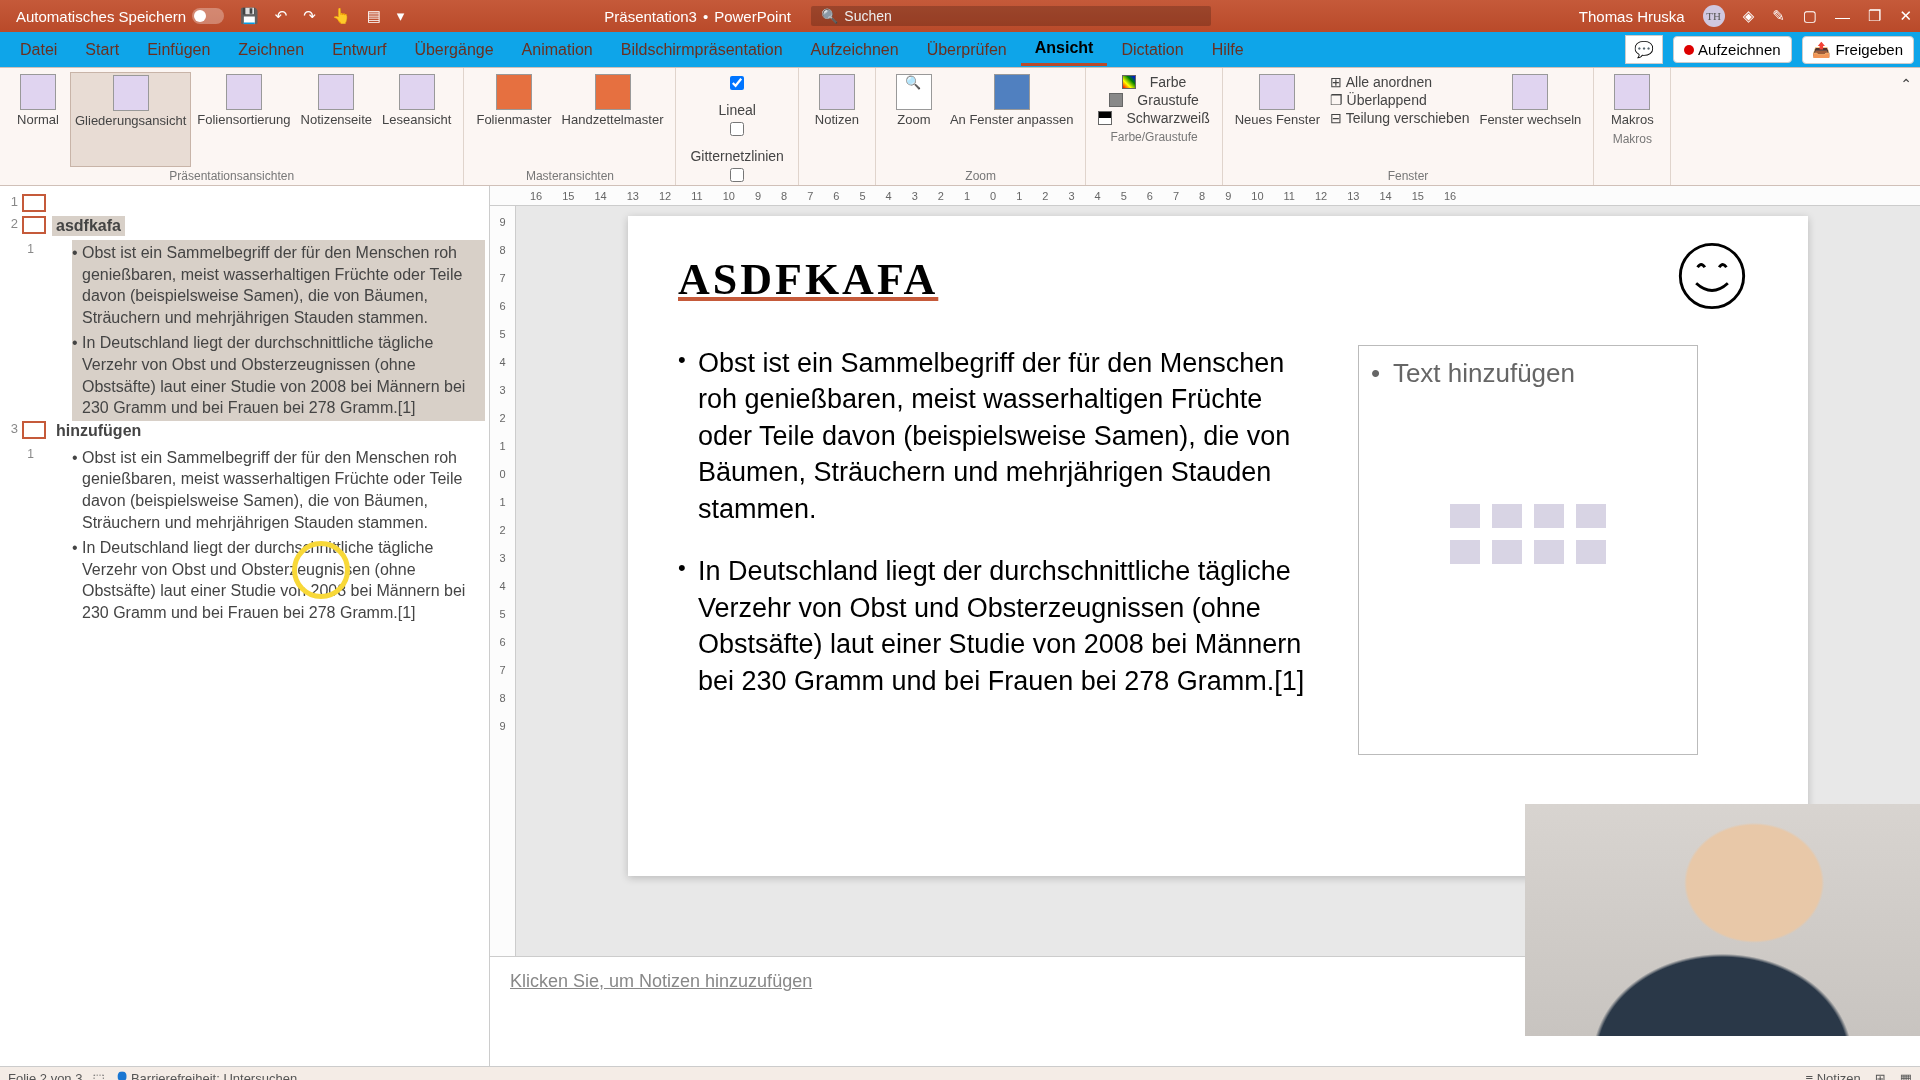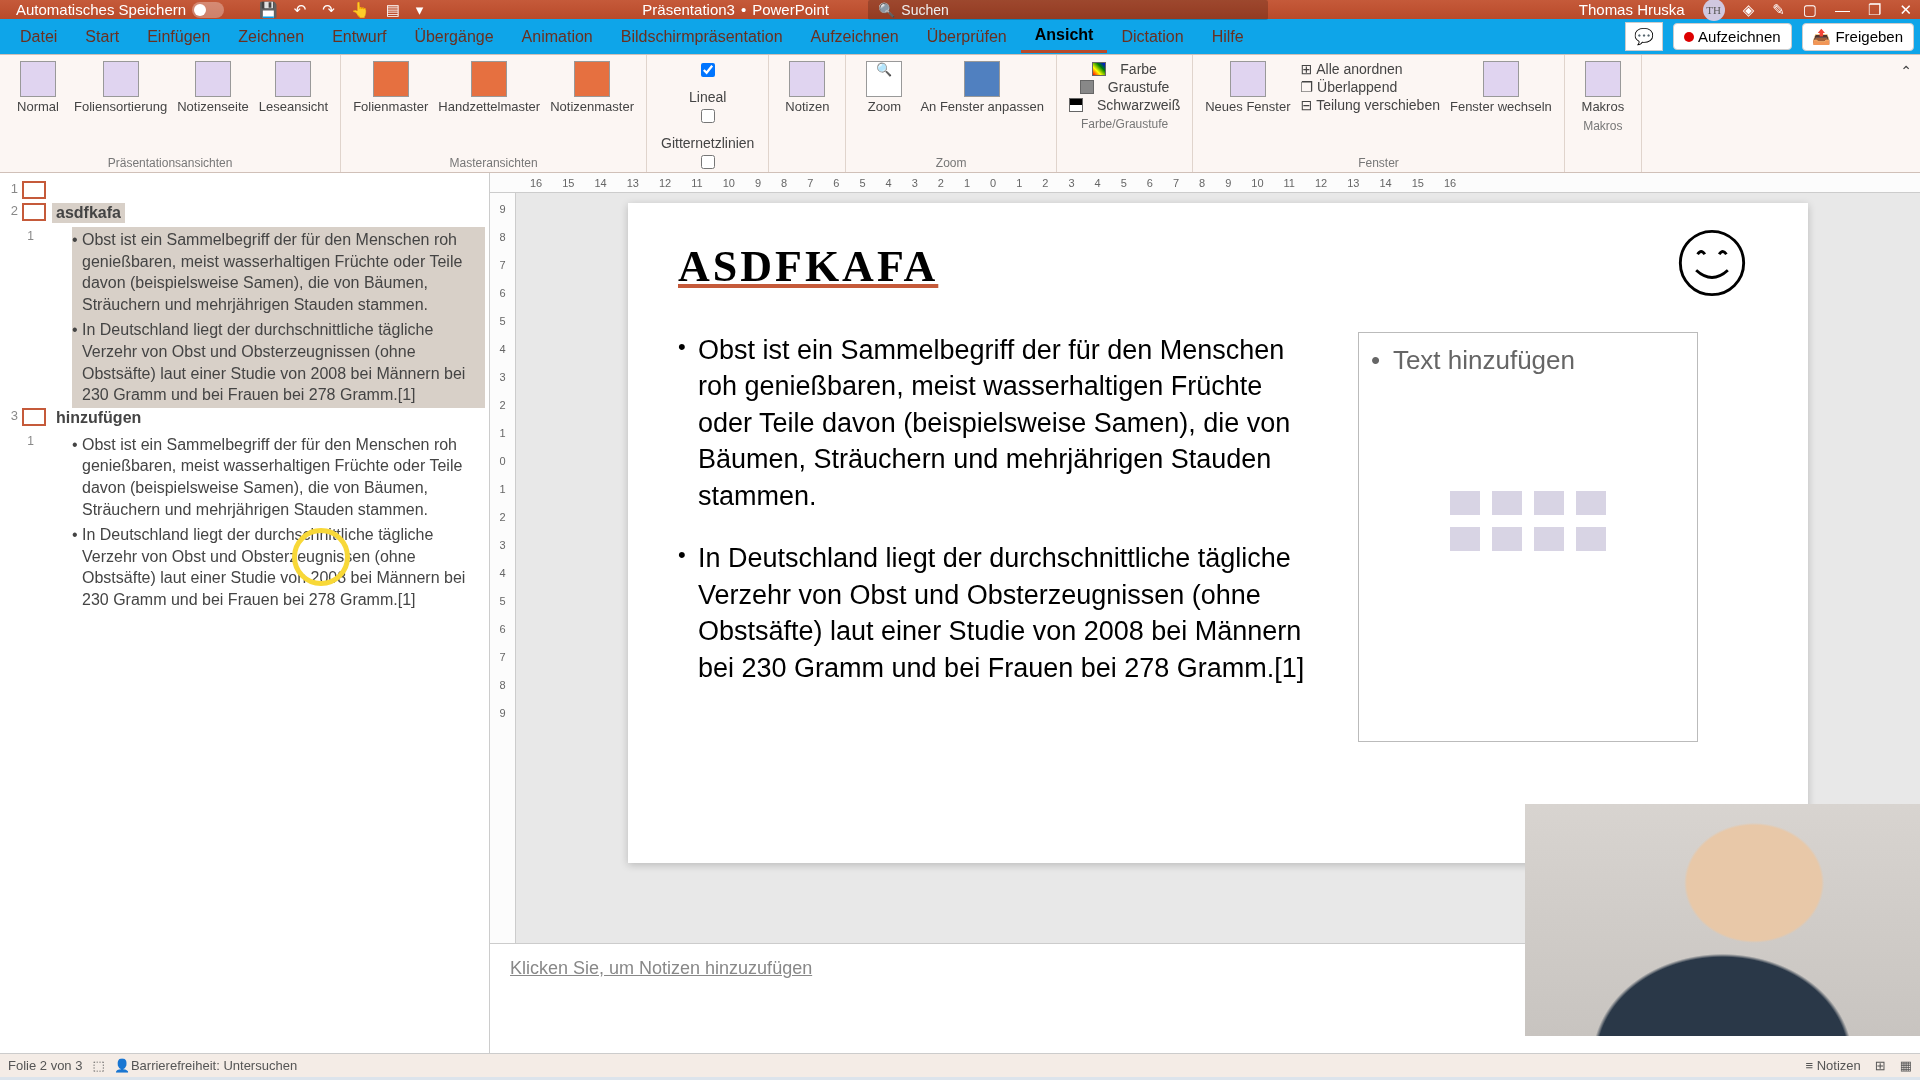--- a/index.html
+++ b/index.html
@@ -1,19 +1,19 @@
 <!DOCTYPE html>
 <html><head>
 <meta charset="utf-8">
 <style>
 * { margin: 0; padding: 0; box-sizing: border-box; font-family: 'Segoe UI', sans-serif; }
 body { background: #e8e8e8; overflow: hidden; width: 1920px; height: 1080px; }
 
 
-.titlebar { height: 19px; background: linear-gradient(#c55a3a, #b94a2a); display: flex; align-items: center; padding: 4px 8px; color: #fff; font-size: 15px; gap: 19px; }
+.titlebar { height: 32px; background: linear-gradient(#c55a3a, #b94a2a); display: flex; align-items: center; padding: 4px 8px; color: #fff; font-size: 15px; }
 .autosave { display: flex; align-items: center; gap: 6px; margin-left: 8px;}
 .switch { width: 32px; height: 16px; background: rgba(255,255,255,.3); border-radius: 8px; position: relative;}
 .switch::after { content:''; width:12px; height:12px; background:#fff; border-radius:50%; position:absolute; left:2px; top:2px;}
 .tb-icons { display:flex; gap:16px; margin-left:16px; font-size:15px;}
 .tb-title { margin-left: 200px; font-size:15px; display:flex; gap:6px;}
 .search { margin-left: 20px; background: rgba(0,0,0,.2); padding: 2px 10px; width: 400px; border-radius: 2px; display:flex; align-items:center; gap:6px; font-size:14px; color:#eee;}
 .tb-right { margin-left:auto; display:flex; align-items:center; gap:18px; font-size:15px;}
 .avatar { width:22px; height:22px; background:#d0c8e0; border-radius:50%; display:inline-flex; align-items:center; justify-content:center; font-size:11px; color:#555;font-family:Liberation Serif, serif;}
 
 
@@ -153,20 +153,24 @@
   </div>
 </div>
 
 <div class="ribbon">
   <div class="ribgrp">
     <div class="ribgrp-items">
       <div class="ribbtn">
           <div class="ribicon"></div>
           <span>Normal</span>
         </div>
+      <div class="ribbtn active">
+          <div class="ribicon"></div>
+          <span>Gliederungsansicht</span>
+        </div>
       <div class="ribbtn">
           <div class="ribicon"></div>
           <span>Foliensortierung</span>
         </div>
       <div class="ribbtn">
           <div class="ribicon"></div>
           <span>Notizenseite</span>
         </div>
       <div class="ribbtn">
           <div class="ribicon"></div>
@@ -177,24 +181,20 @@
   </div>
   <div class="ribgrp">
     <div class="ribgrp-items">
       <div class="ribbtn">
           <div class="ribicon orange"></div>
           <span>Folienmaster</span>
         </div>
       <div class="ribbtn">
           <div class="ribicon orange"></div>
           <span>Handzettelmaster</span>
-        </div>
-      <div class="ribbtn">
-          <div class="ribicon orange"></div>
-          <span>Notizenmaster</span>
         </div>
     </div>
     <div class="ribgrp-label">Masteransichten</div>
   </div>
   <div class="ribgrp">
     <div class="chk-col">
       <label>
           <input type="checkbox" checked="" style="">
           <span>Lineal</span>
         </label>

